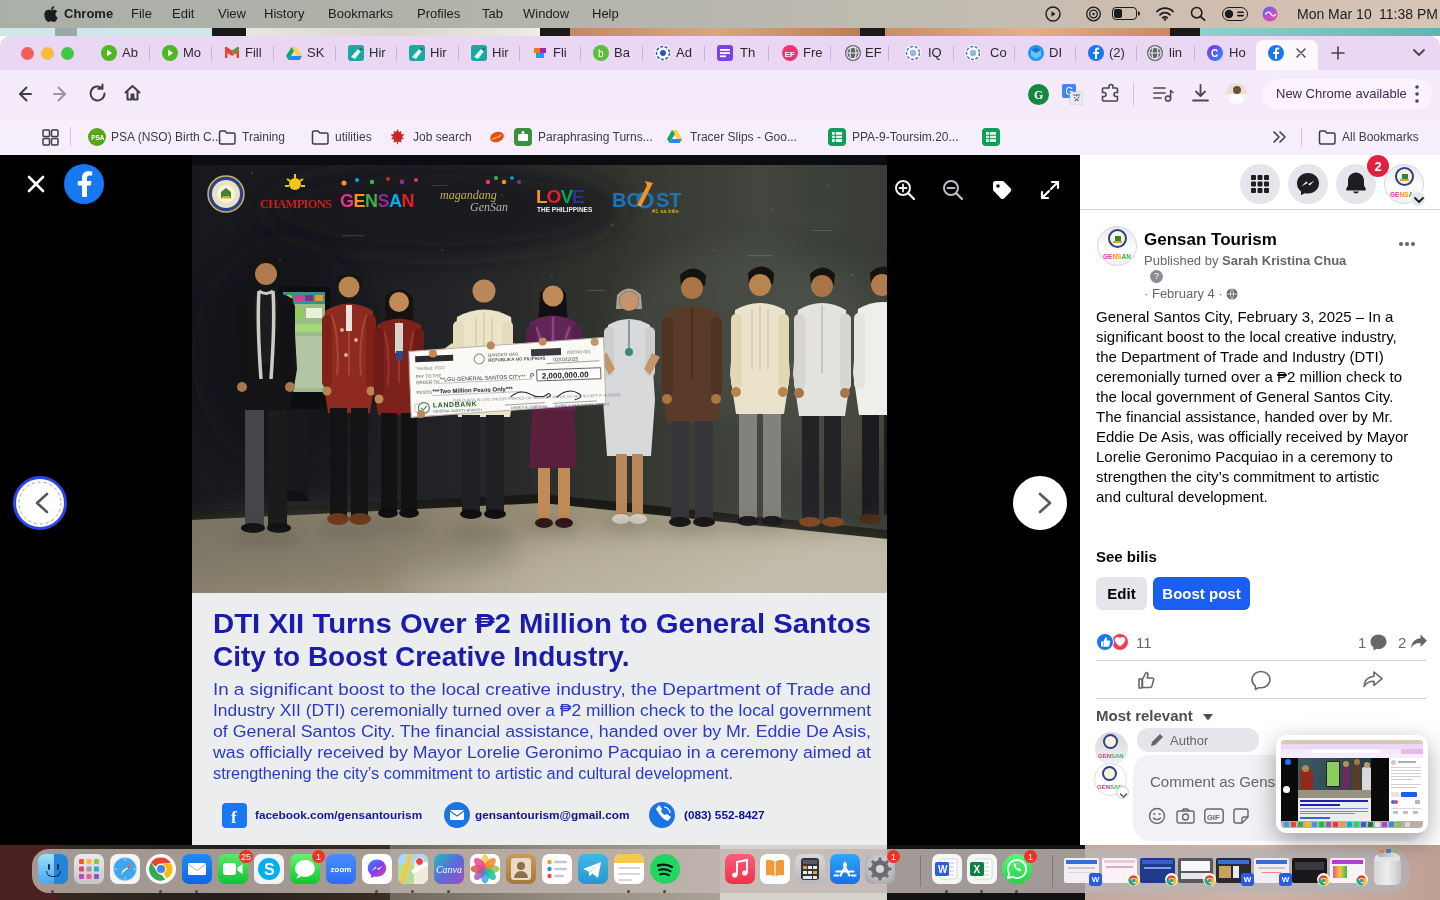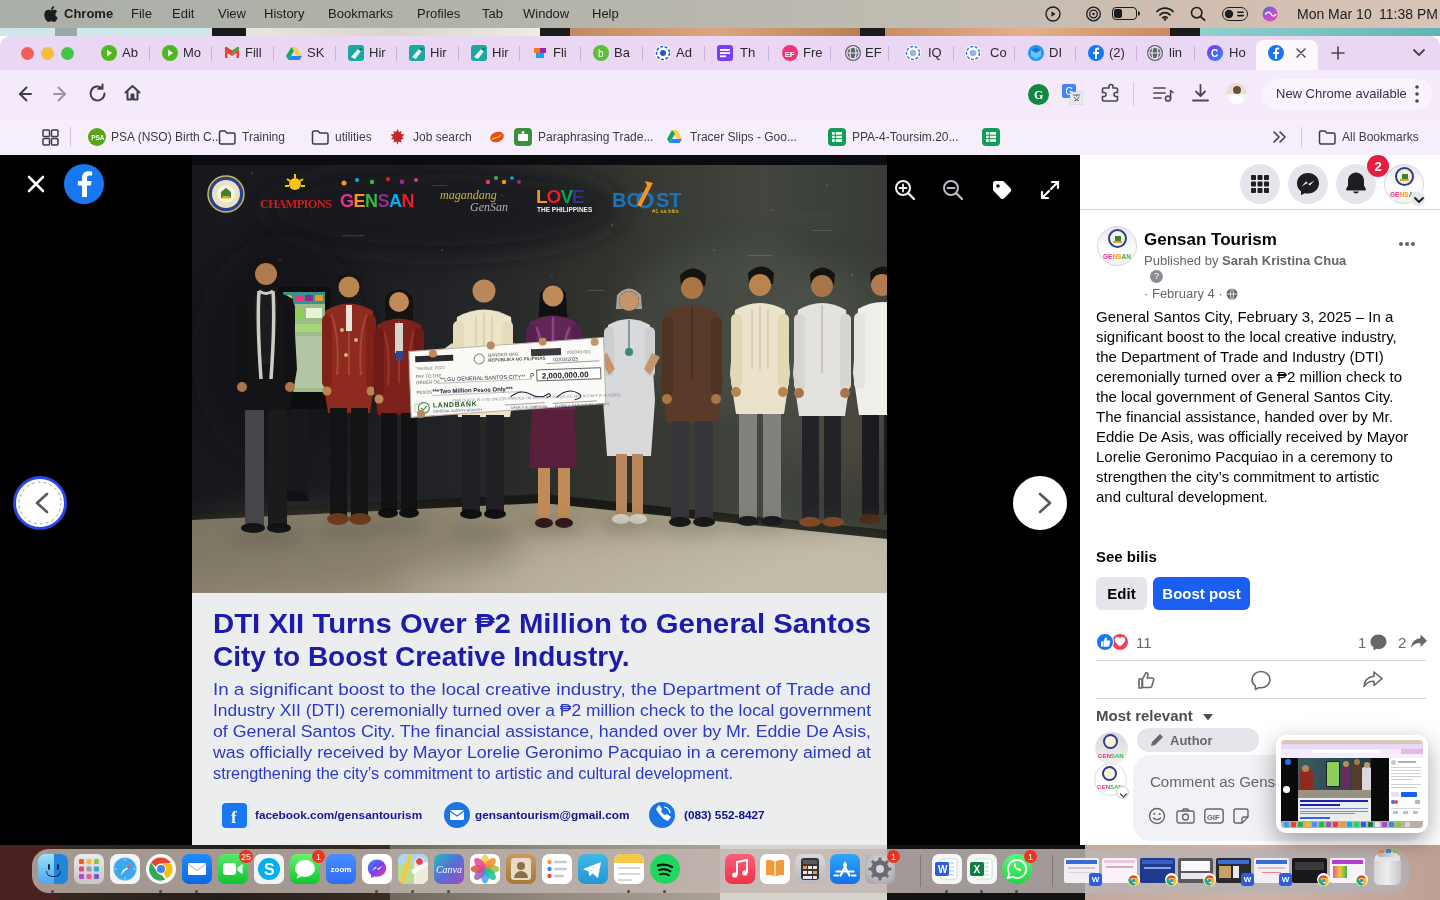--- a/index.html
+++ b/index.html
@@ -349,32 +349,32 @@
         </svg>
       <div class="bktxt" style="left:413px;">Job search</div>
       <div class="abs" style="left:489px;top:11px;width:16px;height:14px;"><svg width="16" height="14" viewBox="0 0 16 14">
             <ellipse cx="8" cy="7" rx="7" ry="5" fill="#e84e1c" transform="rotate(-20 8 7)"></ellipse>
             <path d="M3 9c2-1 6-1 9-4" stroke="#f9b233" stroke-width="1.5" fill="none"></path>
           </svg></div>
       <div class="abs" style="left:514px;top:9px;width:18px;height:18px;border-radius:4px;background:#3d8f40;"><svg width="18" height="18" viewBox="0 0 18 18">
             <rect x="4" y="6" width="10" height="7" rx="1" fill="#fff"></rect>
             <circle cx="9" cy="4.5" r="1.5" fill="#fff"></circle>
           </svg></div>
-      <div class="bktxt" style="left:538px;">Paraphrasing Trade...</div>
+      <div class="bktxt" style="left:538px;">Paraphrasing Turns...</div>
       <svg class="abs" style="left:666px;top:9px;" width="17" height="17" viewBox="0 0 17 17">
           <path d="M6 2h5L16 11H11z" fill="#ffcf48"></path>
           <path d="M6 2L1 11l2.5 4L9 6z" fill="#11a861"></path>
           <path d="M3.5 15h10L16 11H6z" fill="#2684fc"></path>
         </svg>
       <div class="bktxt" style="left:690px;">Tracer Slips - Goo...</div>
       <div class="abs" style="left:828px;top:9px;width:18px;height:18px;border-radius:4px;background:#0f9d58;"><svg width="18" height="18" viewBox="0 0 18 18">
             <rect x="4" y="4" width="10" height="10" fill="#fff" opacity="0.9"></rect>
             <path d="M4 7.3h10M4 10.6h10M7.3 4v10" stroke="#0f9d58" stroke-width="1"></path>
           </svg></div>
-      <div class="bktxt" style="left:852px;">PPA-4-Toursim.20...</div>
+      <div class="bktxt" style="left:852px;">PPA-9-Toursim.20...</div>
       <div class="abs" style="left:982px;top:9px;width:18px;height:18px;border-radius:4px;background:#0f9d58;"><svg width="18" height="18" viewBox="0 0 18 18">
             <rect x="4" y="4" width="10" height="10" fill="#fff" opacity="0.9"></rect>
             <path d="M4 7.3h10M4 10.6h10M7.3 4v10" stroke="#0f9d58" stroke-width="1"></path>
           </svg></div>
       <div class="bktxt" style="left:974px;margin-top:48px;">2-CEMCDO-BUDG...</div>
       <svg class="abs" style="left:1272px;top:11px;" width="16" height="14" viewBox="0 0 16 14">
           <path d="M2 2l5 5-5 5M8 2l5 5-5 5" fill="none" stroke="#3c3c41" stroke-width="1.6" stroke-linecap="round" stroke-linejoin="round"></path>
         </svg>
       <div class="abs" style="left:1301px;top:8px;width:1px;height:20px;background:#d5c2e2;"></div>
       <svg class="abs" style="left:1318px;top:10px;" width="18" height="16" viewBox="0 0 18 16">
@@ -872,21 +872,21 @@
         </div>
 
         <div class="abs" style="left:15px;top:577px;width:33px;height:33px;border-radius:50%;background:linear-gradient(180deg,#d8d8dc,#f2f2f4);overflow:hidden;">
           <div class="abs" style="left:8px;top:2px;width:15px;height:15px;border-radius:50%;background:#f8f4d8;border:2px solid #2d3f8e;"></div>
           <div class="abs" style="left:3px;top:21px;font-size:6px;font-weight:bold;color:#e8338a;">GEN<span style="color:#3cb54a;">SAN</span></div>
         </div>
         <div class="abs" style="left:57px;top:573px;width:122px;height:24px;border-radius:12px;background:#e4e6eb;"></div>
         <svg class="abs" style="left:70px;top:578px;" width="14" height="14" viewBox="0 0 14 14">
             <path d="M1 13l1-4 8-8 3 3-8 8z" fill="#65676b"></path>
           </svg>
-        <div class="abs" style="left:90px;top:578px;font-size:13px;font-weight:bold;color:#65676b;">Author</div>
+        <div class="abs" style="left:90px;top:578px;font-size:13px;font-weight:normal;color:#65676b;">Author</div>
 
         <div class="abs" style="left:14px;top:608px;width:33px;height:33px;border-radius:50%;background:#fff;border:1px solid #ddd;overflow:hidden;">
           <div class="abs" style="left:7px;top:2px;width:15px;height:15px;border-radius:50%;background:#f8f4d8;border:2px solid #2d3f8e;"></div>
           <div class="abs" style="left:2px;top:20px;font-size:6px;font-weight:bold;color:#e8338a;">GEN<span style="color:#3cb54a;">SAN</span></div>
         </div>
         <div class="abs" style="left:36px;top:631px;width:13px;height:13px;border-radius:50%;background:#fff;border:1px solid #ccc;">
           <svg width="11" height="11" viewBox="0 0 11 11" style="margin:0.5px;">
               <path d="M2.5 4l3 3 3-3" fill="none" stroke="#555" stroke-width="1.5" stroke-linecap="round"></path>
             </svg>
         </div>

